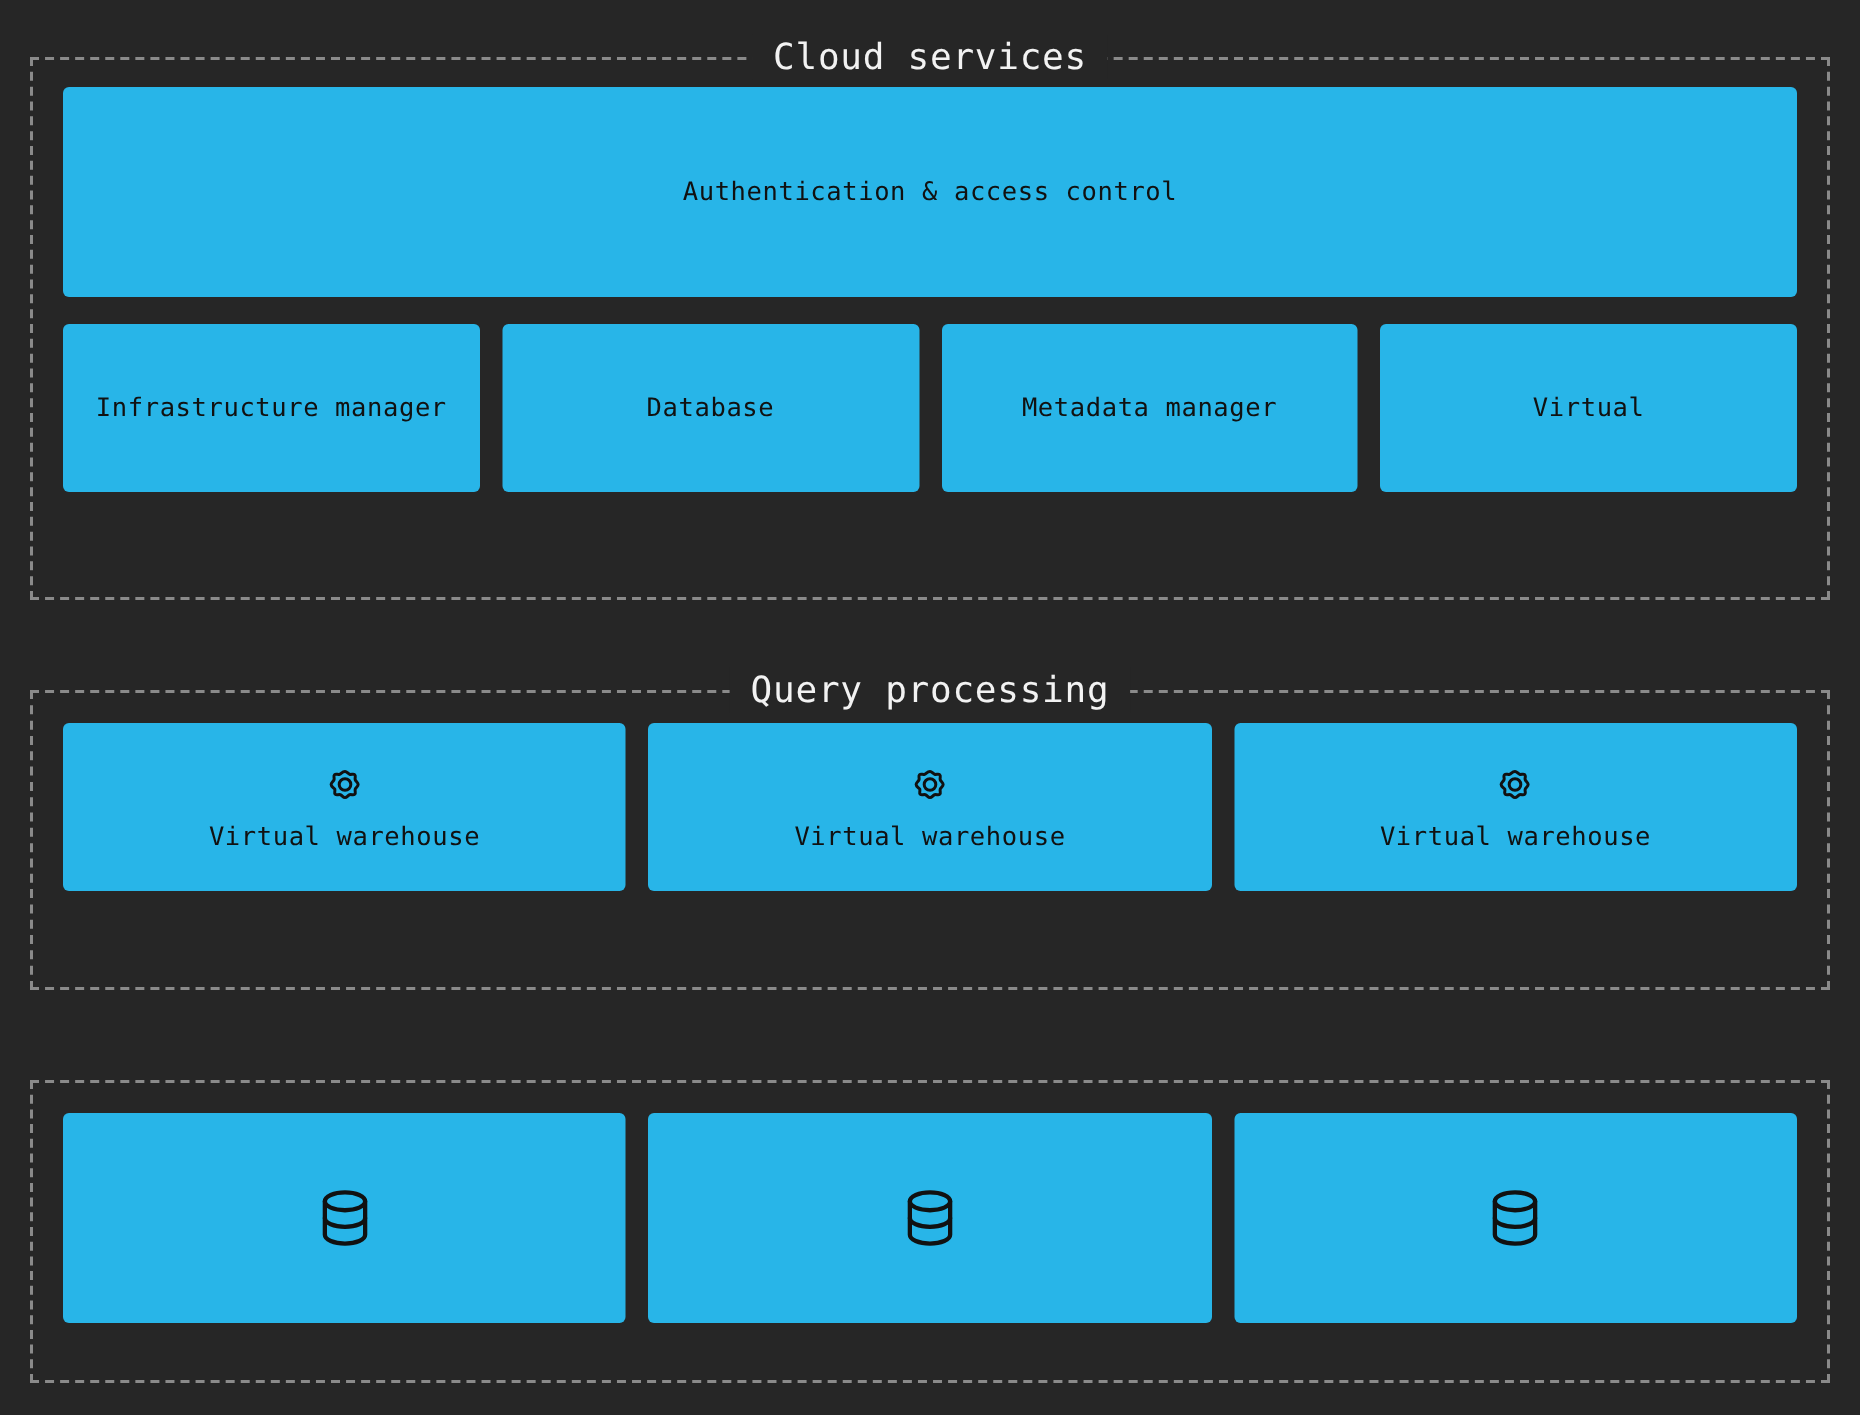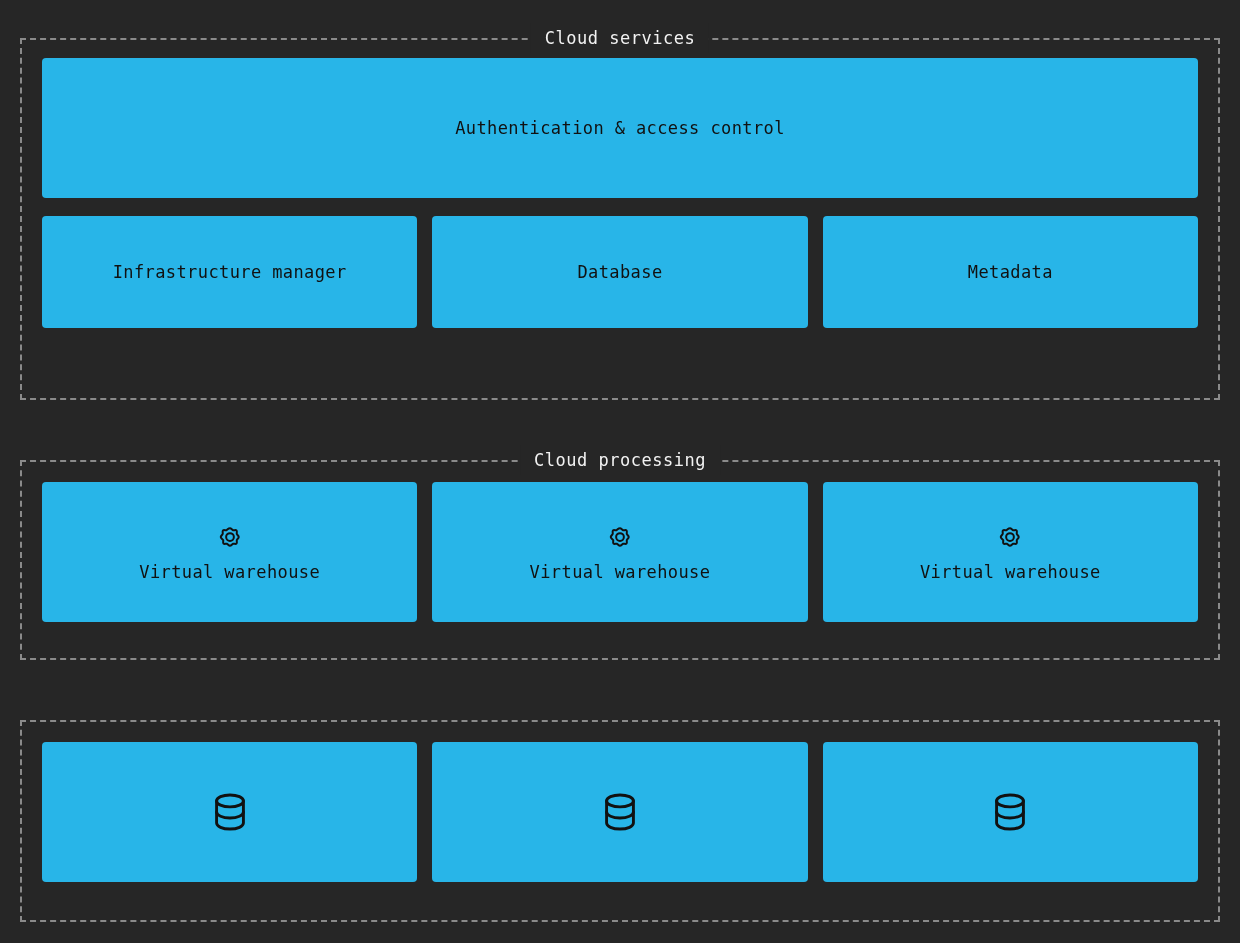--- a/index.html
+++ b/index.html
@@ -31,21 +31,21 @@
     box-sizing: border-box;
     background: transparent;
   }
   .section-title {
     position: absolute;
     top: -17px;
     left: 50%;
     transform: translateX(-50%);
     background: #262626;
     color: #f2f2f2;
-    font-size: 17px;
+    font-size: 24px;
     line-height: 30px;
     letter-spacing: 0.5px;
     padding: 0 14px;
     white-space: nowrap;
   }
 
   .section-body {
     padding: 20px;
     box-sizing: border-box;
     height: 100%;
@@ -80,21 +80,21 @@
     white-space: nowrap;
   }
 
   .node-wide {
     height: 140px;
   }
   .node-small {
     height: 112px;
   }
   .node-tall {
-    height: 140px;
+    height: 112px;
     gap: 10px;
   }
   .node-db {
     height: 140px;
   }
 
   .icon {
     display: block;
     line-height: 0;
   }
@@ -128,29 +128,32 @@
       </div>
 
       <div class="row">
         <div class="node node-small">
           <span class="node-label">Infrastructure manager</span>
         </div>
         <div class="node node-small">
           <span class="node-label">Database</span>
         </div>
         <div class="node node-small">
-          <span class="node-label">Metadata</span>
+          <span class="node-label">Metadata manager</span>
+        </div>
+        <div class="node node-small">
+          <span class="node-label">Virtual</span>
         </div>
       </div>
 
     </div>
   </div>
 
   <div class="section" id="section-query-processing">
-    <div class="section-title">Cloud processing</div>
+    <div class="section-title">Query processing</div>
 
     <div class="section-body">
       <div class="row">
 
         <div class="node node-tall">
           <span class="icon">
             <svg width="30" height="30" viewBox="0 0 24 24" fill="none" stroke="#111111" stroke-width="1.6" stroke-linecap="round" stroke-linejoin="round">
               <path d="M12 3.1c1.05 0 1.55 1.22 2.5 1.55.95.33 1.95-.5 2.7.25s-.08 1.75.25 2.7c.33.95 1.55 1.45 1.55 2.5s-1.22 1.55-1.55 2.5c-.33.95.5 1.95-.25 2.7s-1.75-.08-2.7.25c-.95.33-1.45 1.55-2.5 1.55s-1.55-1.22-2.5-1.55c-.95-.33-1.95.5-2.7-.25s.08-1.75-.25-2.7C5.82 11.65 4.6 11.15 4.6 10.1s1.22-1.55 1.55-2.5c.33-.95-.5-1.95.25-2.7s1.75.08 2.7-.25C10.05 4.32 10.55 3.1 12 3.1z" transform="translate(0,1.9)"></path>
               <circle cx="12" cy="12" r="3.1"></circle>
             </svg>

